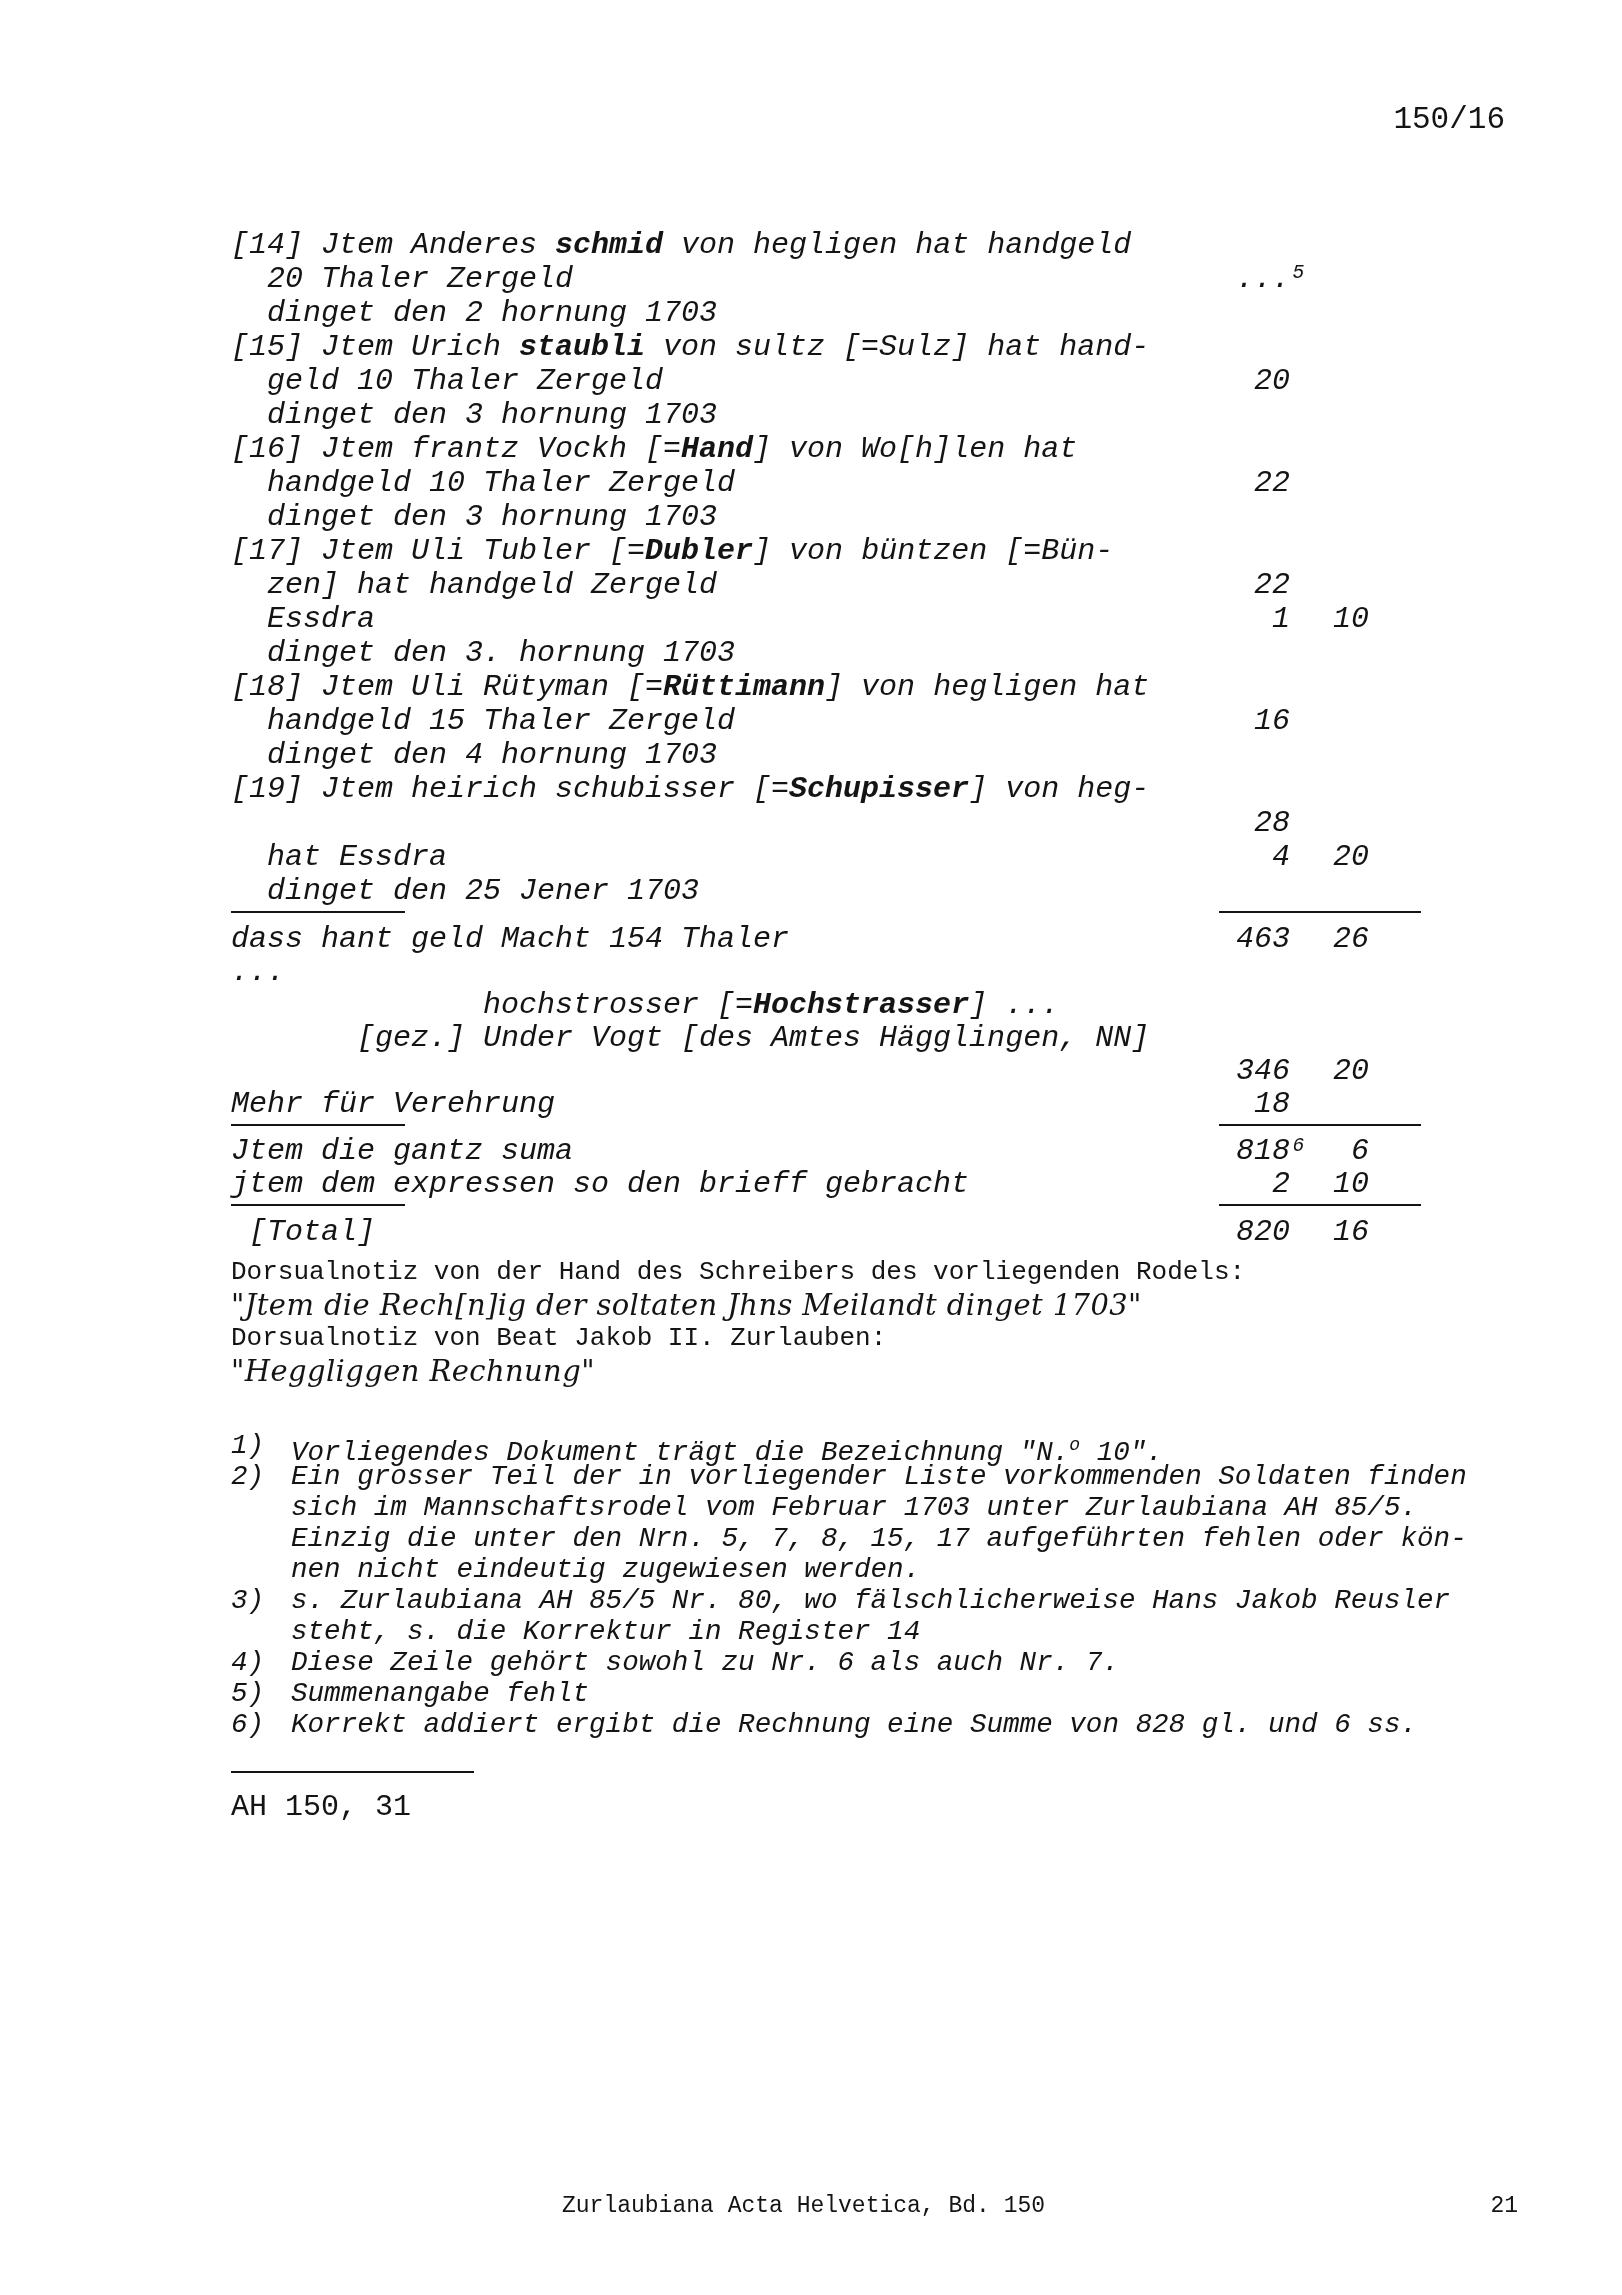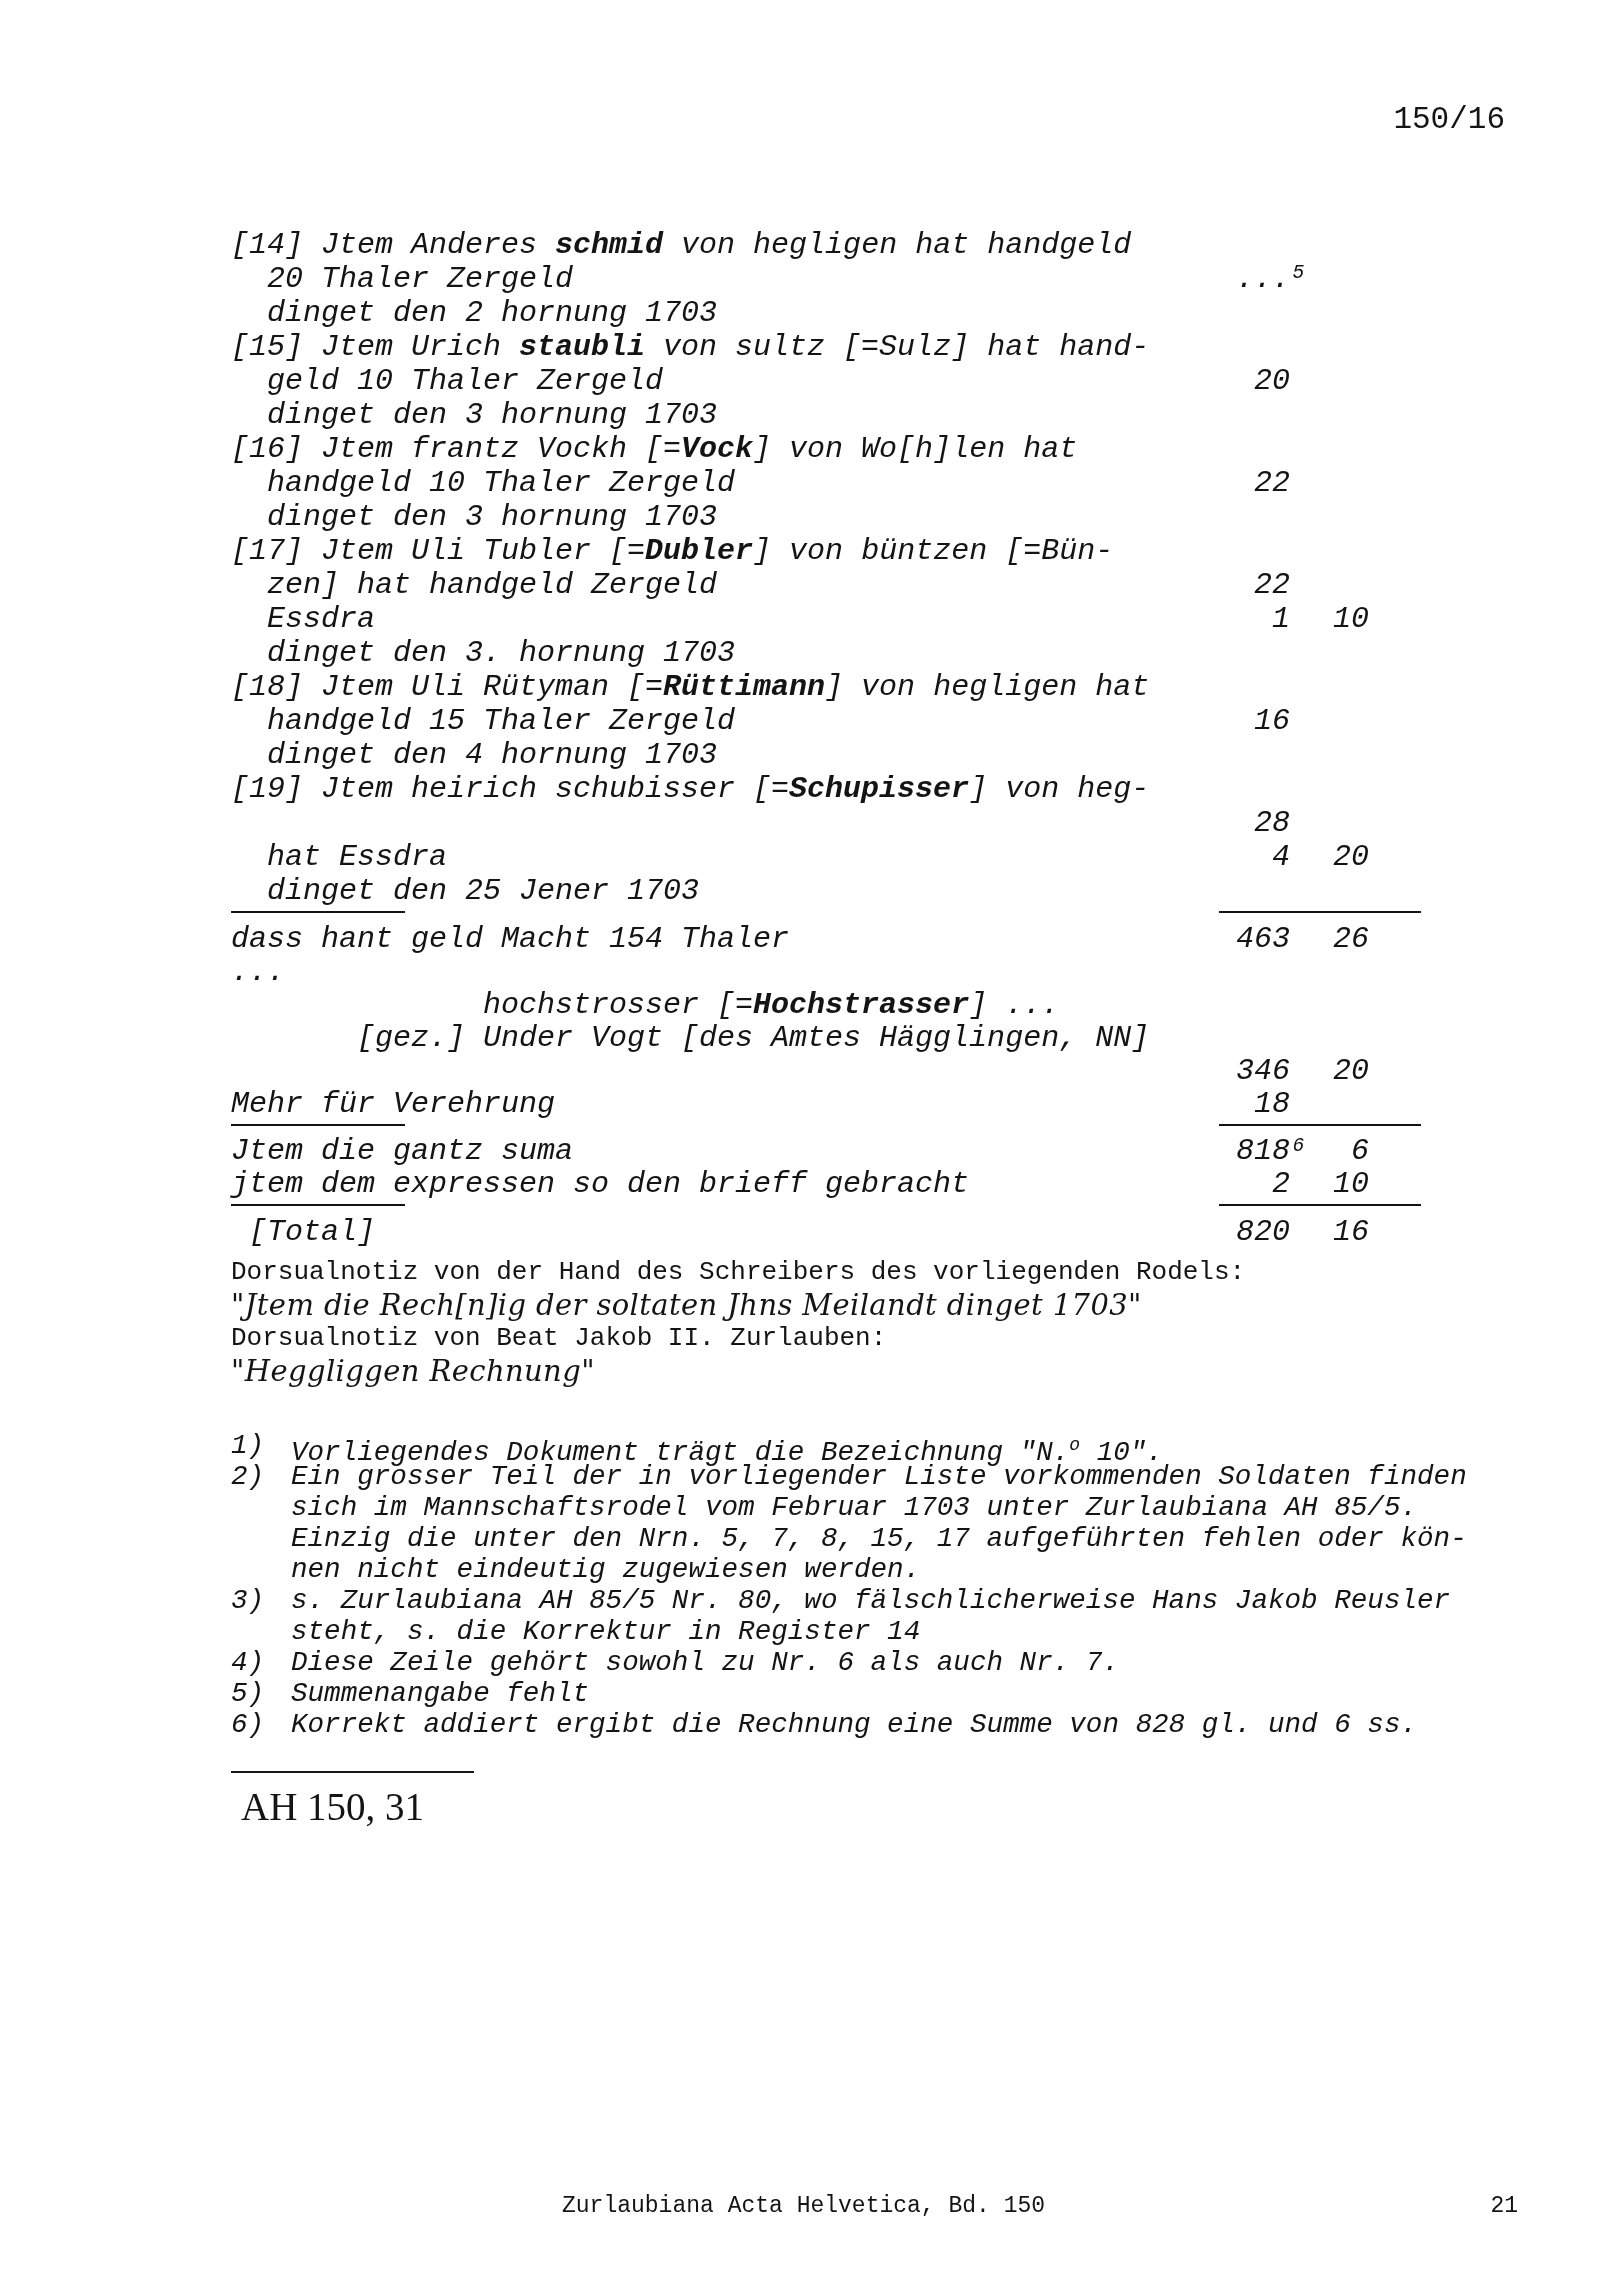--- a/index.html
+++ b/index.html
@@ -33,40 +33,40 @@
   .dline.script { font-family:"DejaVu Serif", serif; font-style:italic; font-size:29px; letter-spacing:0.4px; }
   
   .footnotes { position:absolute; top:1430px; left:231px; width:1314px;
     font-style:italic; font-size:27.6px; }
   .fnitem { position:relative; }
   .fnum { position:absolute; left:0; top:0; height:31px; line-height:31px; white-space:pre; }
   .fline { padding-left:60px; height:31px; line-height:31px; white-space:pre; }
   .fline sup { font-size:18px; }
   
   .source-rule { position:absolute; top:1771px; left:231px; width:243px; border-top:2.4px solid #141414; }
-  .source-text { position:absolute; top:1789px; left:241px; height:36px; line-height:36px;
-    font-size:39px; white-space:pre;font-family:Liberation Serif, serif; }
+  .source-text { position:absolute; top:1789px; left:231px; height:36px; line-height:36px;
+    font-size:30px; white-space:pre; }
   
   .footer { position:absolute; top:2188px; left:562px; right:144px; height:36px;
     line-height:36px; display:flex; justify-content:space-between; font-size:23px; white-space:pre; }
 </style>
 </head>
 <body>
 
 <div class="page">
   <div class="docref">150/16</div>
 
   <div class="ledger" id="ledger">
       <div class="row rm"><span class="lab"><span>[14] Jtem Anderes </span><b>schmid</b><span> von hegligen hat handgeld</span></span></div>
       <div class="row rm"><span class="lab"><span>  20 Thaler Zergeld</span></span><span class="amt a1"><span>...</span><sup>5</sup></span></div>
       <div class="row rm"><span class="lab"><span>  dinget den 2 hornung 1703</span></span></div>
       <div class="row rm"><span class="lab"><span>[15] Jtem Urich </span><b>staubli</b><span> von sultz [=Sulz] hat hand-</span></span></div>
       <div class="row rm"><span class="lab"><span>  geld 10 Thaler Zergeld</span></span><span class="amt a1"><span>20</span></span></div>
       <div class="row rm"><span class="lab"><span>  dinget den 3 hornung 1703</span></span></div>
-      <div class="row rm"><span class="lab"><span>[16] Jtem frantz Vockh [=</span><b>Vock</b><span>] von Wo[h]len hat</span></span></div>
+      <div class="row rm"><span class="lab"><span>[16] Jtem frantz Vockh [=</span><b>Hand</b><span>] von Wo[h]len hat</span></span></div>
       <div class="row rm"><span class="lab"><span>  handgeld 10 Thaler Zergeld</span></span><span class="amt a1"><span>22</span></span></div>
       <div class="row rm"><span class="lab"><span>  dinget den 3 hornung 1703</span></span></div>
       <div class="row rm"><span class="lab"><span>[17] Jtem Uli Tubler [=</span><b>Dubler</b><span>] von büntzen [=Bün-</span></span></div>
       <div class="row rm"><span class="lab"><span>  zen] hat handgeld Zergeld</span></span><span class="amt a1"><span>22</span></span></div>
       <div class="row rm"><span class="lab"><span>  Essdra</span></span><span class="amt a1"><span>1</span></span><span class="amt a2"><span>10</span></span></div>
       <div class="row rm"><span class="lab"><span>  dinget den 3. hornung 1703</span></span></div>
       <div class="row rm"><span class="lab"><span>[18] Jtem Uli Rütyman [=</span><b>Rüttimann</b><span>] von hegligen hat</span></span></div>
       <div class="row rm"><span class="lab"><span>  handgeld 15 Thaler Zergeld</span></span><span class="amt a1"><span>16</span></span></div>
       <div class="row rm"><span class="lab"><span>  dinget den 4 hornung 1703</span></span></div>
       <div class="row rm"><span class="lab"><span>[19] Jtem heirich schubisser [=</span><b>Schupisser</b><span>] von heg-</span></span></div>

